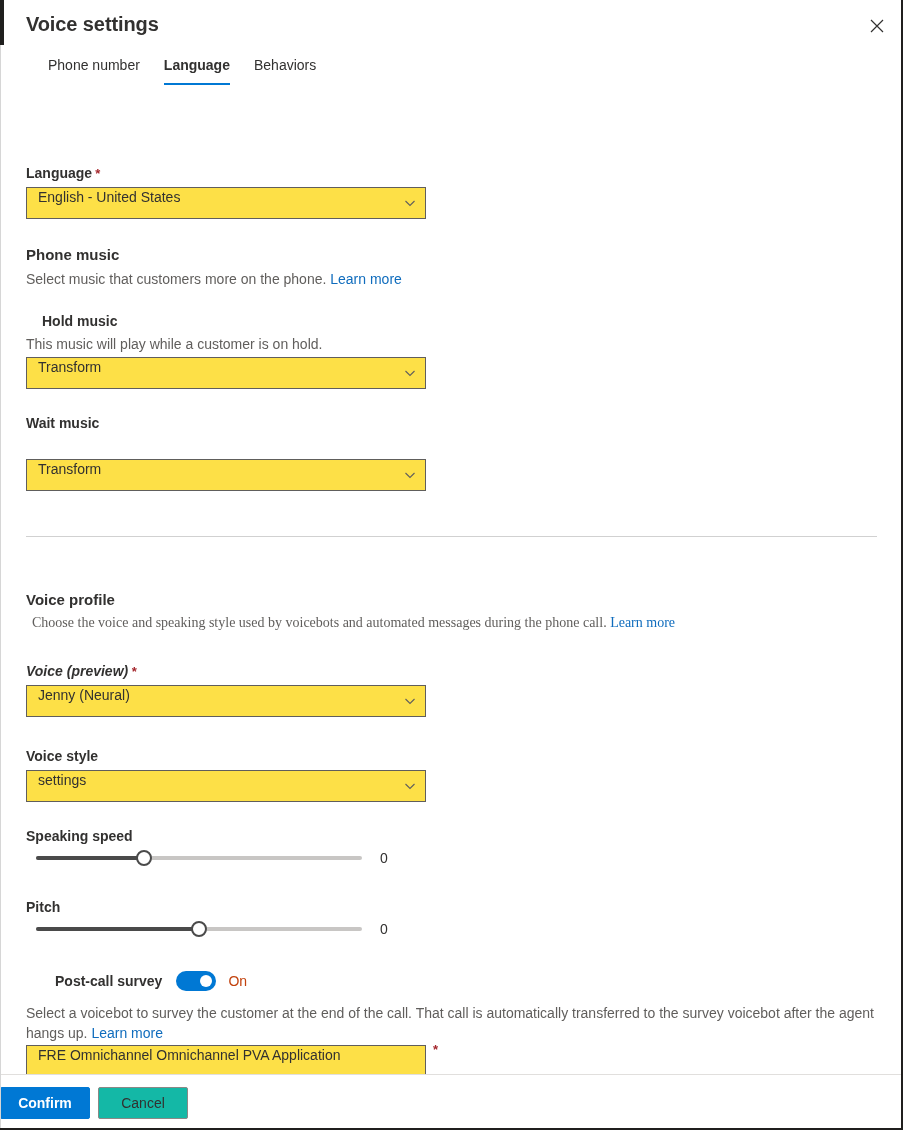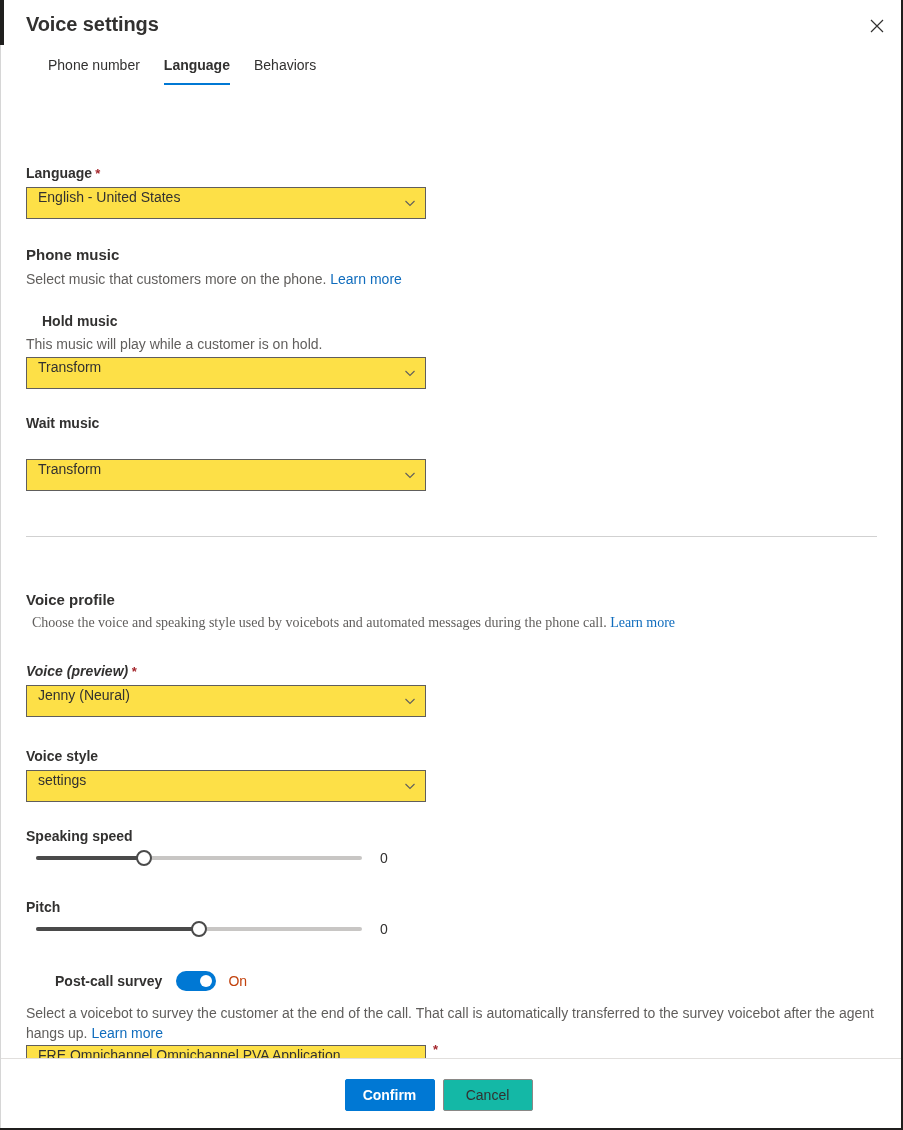--- a/index.html
+++ b/index.html
@@ -250,25 +250,25 @@
     right: 4px;
   }
   .toggle-state {
     font-size: 14px;
     color: #c2410c;
     margin-left: 12px;
   }
 
   .footer {
     flex: none;
-    height: 72px;
+    height: 56px;
     border-top: 1px solid #e1dfdd;
     display: flex;
     align-items: center;
-    justify-content: center;
+    justify-content: flex-start;
     padding-right: 26px;
     gap: 8px;
   }
   .btn {
     height: 32px;
     min-width: 90px;
     font-size: 14px;
     font-family: inherit;
     border-radius: 2px;
     cursor: pointer;

